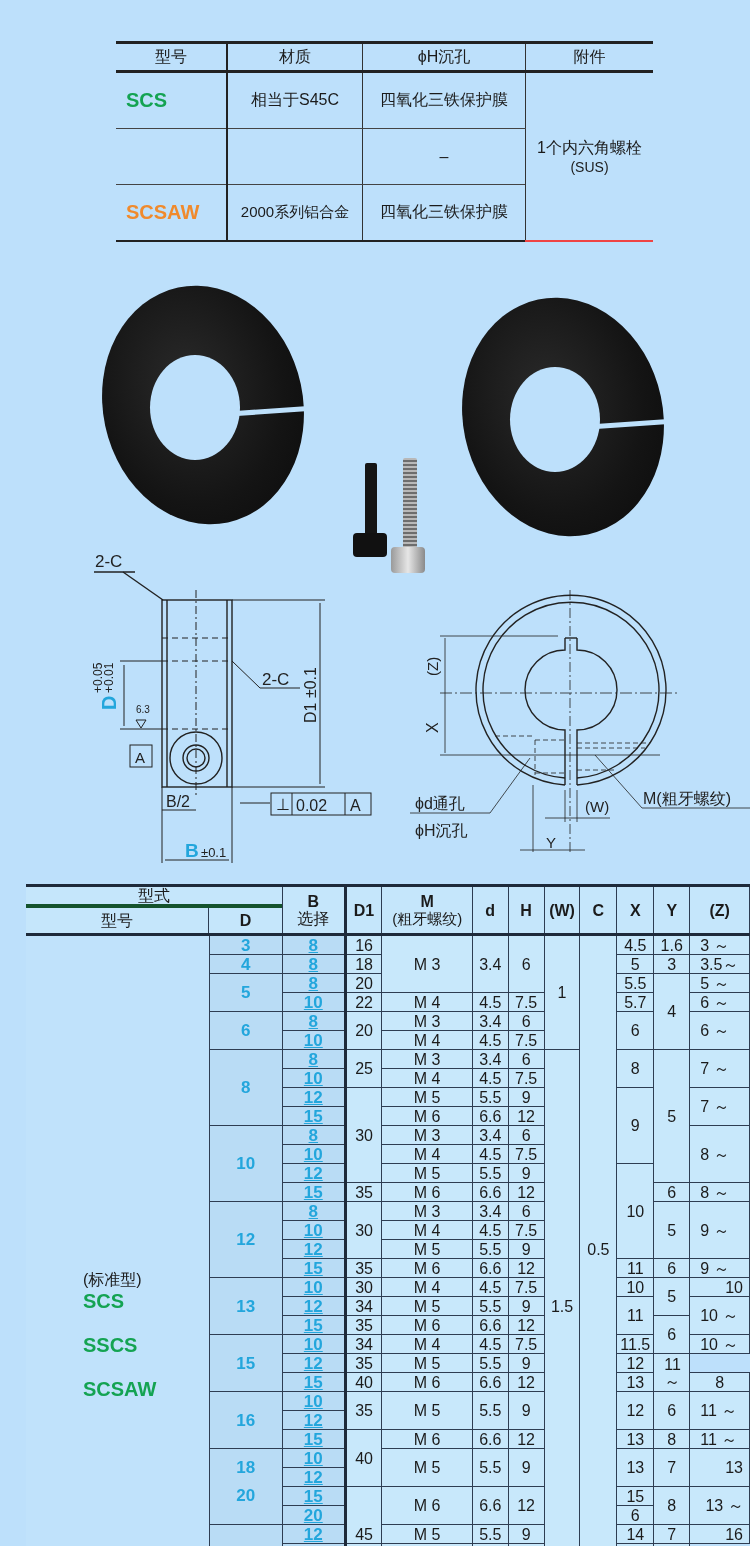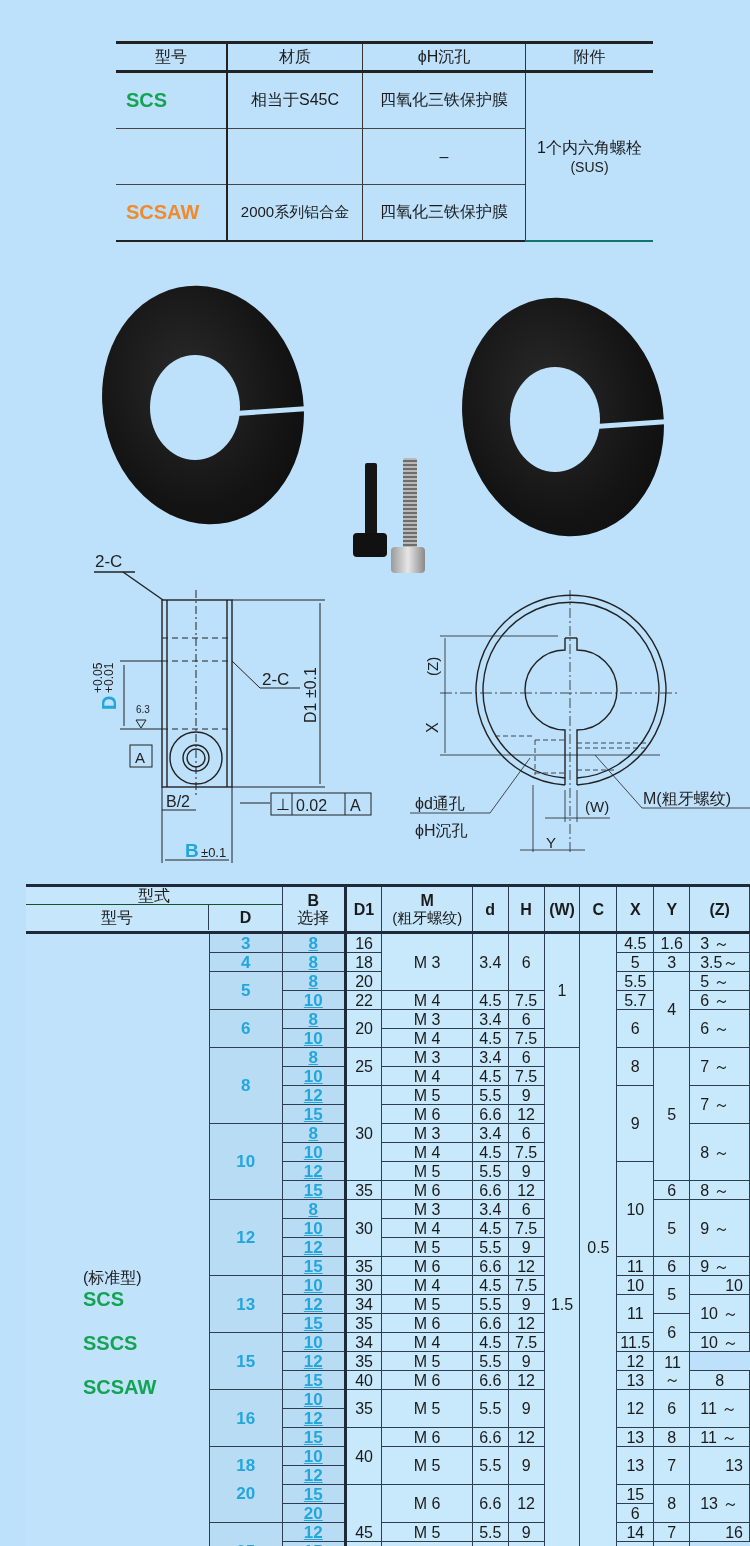--- a/index.html
+++ b/index.html
@@ -38,21 +38,21 @@
       <tr>
     <th class="col1" style="width:110px">型号</th>
     <th style="width:134px">材质</th>
     <th style="width:162px">ϕH沉孔</th>
     <th>附件</th>
   </tr>
   <tr>
     <td class="col1 mdl" style="color:#14a352;font-size:20px">SCS</td>
     <td>相当于S45C</td>
     <td>四氧化三铁保护膜</td>
-    <td rowspan="3" style="border-bottom:2px solid #0f766e">
+    <td rowspan="3" style="border-bottom:2px solid #ef4444">
       <div>1个内六角螺栓</div>
       <div style="font-size:14px">(SUS)</div>
     </td>
   </tr>
   <tr>
     <td class="col1 mdl"></td>
     <td></td>
     <td>–</td>
   </tr>
   <tr>
@@ -175,21 +175,21 @@
       <col style="width:36px">
       <col style="width:36px">
       <col style="width:37px">
       <col style="width:37px">
       <col style="width:36px">
       <col style="width:60px">
   </colgroup>
   <thead>
     <tr>
       <th colspan="2" class="thn" style="height:44px;padding:0;vertical-align:top;border-left:none;">
-        <div style="border-bottom:1px solid #14532d;height:17px;line-height:17px;">型式</div>
+        <div style="border-bottom:4px solid #14532d;height:17px;line-height:17px;">型式</div>
         <div style="display:flex;height:25px;line-height:25px;">
           <span style="width:182px;">型号</span>
           <span style="width:73px;border-left:1px solid #2e3d52;font-weight:bold;">D</span>
         </div>
       </th>
       <th style="border-right:3px solid #1e2a3a;">
         <div>B</div>
         <div class="thn" style="font-weight:normal">选择</div>
       </th>
       <th>D1</th>
@@ -490,21 +490,21 @@
 
     <tr>
       <td rowspan="2" class="dcol" style="border-top:none;vertical-align:top">20</td>
       <td class="bcol">15</td>
       <td rowspan="3" style="vertical-align:bottom">45</td>
       <td rowspan="2">M 6</td>
       <td rowspan="2">6.6</td>
       <td rowspan="2">12</td>
       <td>15</td>
       <td rowspan="2">8</td>
-      <td rowspan="2" style="text-align:left;padding-left:10px">13 ～</td>
+      <td rowspan="2" style="text-align:center;padding-left:10px">13 ～</td>
     </tr>
 
     <tr>
       <td class="bcol">20</td>
       <td>6</td>
     </tr>
 
     <tr>
       <td rowspan="2" class="dcol" style="vertical-align:bottom">25</td>
       <td class="bcol">12</td>

